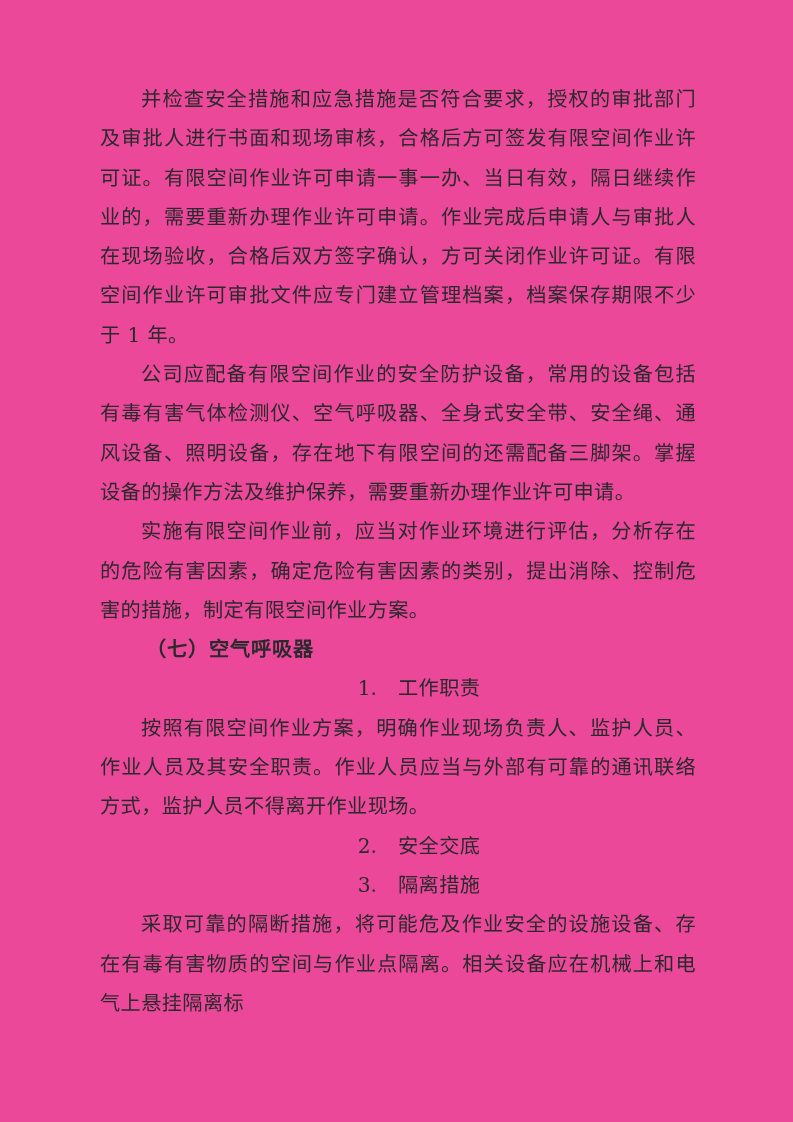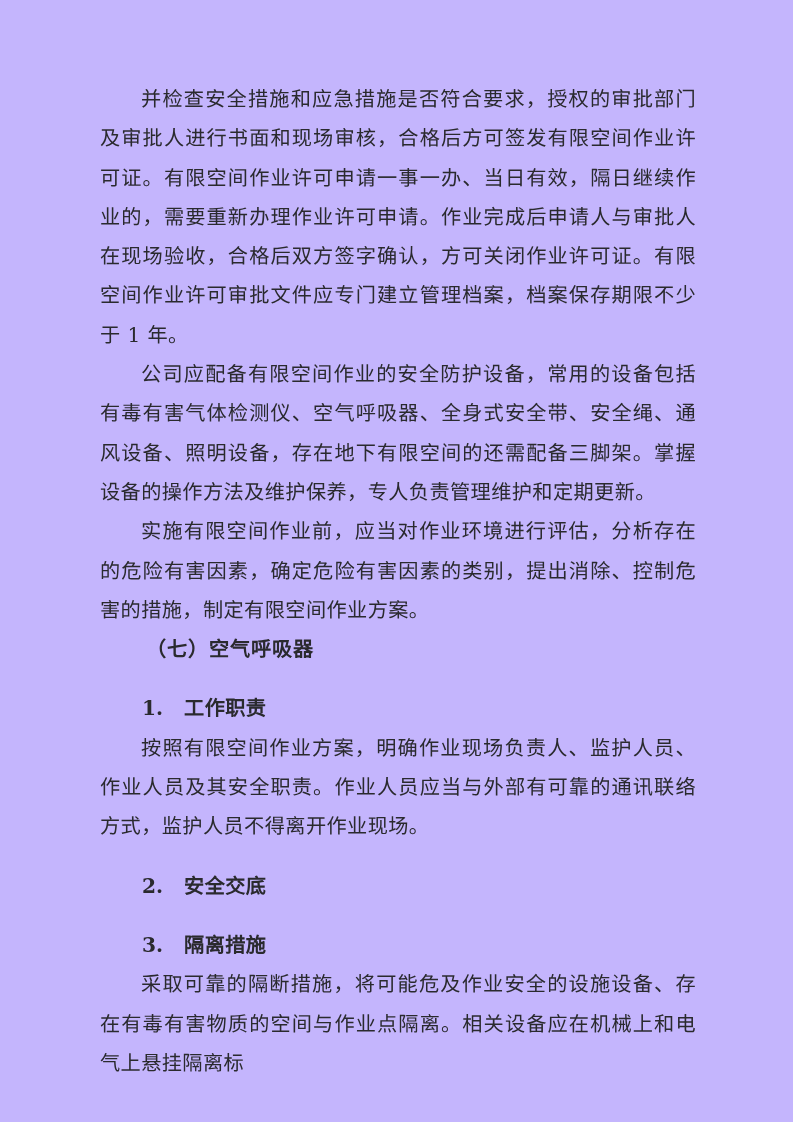--- a/index.html
+++ b/index.html
@@ -5,21 +5,21 @@
 <style>
   html, body {
     margin: 0;
     padding: 0;
     background: #ffffff;
   }
   .page {
     position: relative;
     width: 793px;
     height: 1122px;
-    background: #c4b5fd;
+    background: #ec4899;
     margin: 0 auto;
     overflow: hidden;
     box-sizing: border-box;
   }
   .content {
     position: absolute;
     left: 100px;
     top: 80px;
     width: 596px;
   }
@@ -52,41 +52,40 @@
   
   .doc-heading {
     font-weight: 700;
     text-indent: 46px;
     text-align: left;
     letter-spacing: 0.8px;
   }
 
   
   .doc-listitem {
-    font-weight: 700;
-    text-align: left;
+    font-weight: 400;
+    text-align: center;
     padding-left: 42px;
-    margin-top: 20px;
   }
   .doc-listitem .num {
     font-family: "DejaVu Serif", "Liberation Serif", serif;
     letter-spacing: 0;
   }
   .doc-listitem .gap {
     display: inline-block;
     width: 21px;
   }
 </style>
 </head>
 <body>
 
 <div class="page">
   <div class="content" id="content-root">
       <p class="doc-para indent">并检查安全措施和应急措施是否符合要求，授权的审批部门及审批人进行书面和现场审核，合格后方可签发有限空间作业许可证。有限空间作业许可申请一事一办、当日有效，隔日继续作业的，需要重新办理作业许可申请。作业完成后申请人与审批人在现场验收，合格后双方签字确认，方可关闭作业许可证。有限空间作业许可审批文件应专门建立管理档案，档案保存期限不少于 1 年。</p>
-      <p class="doc-para indent">公司应配备有限空间作业的安全防护设备，常用的设备包括有毒有害气体检测仪、空气呼吸器、全身式安全带、安全绳、通风设备、照明设备，存在地下有限空间的还需配备三脚架。掌握设备的操作方法及维护保养，专人负责管理维护和定期更新。</p>
+      <p class="doc-para indent">公司应配备有限空间作业的安全防护设备，常用的设备包括有毒有害气体检测仪、空气呼吸器、全身式安全带、安全绳、通风设备、照明设备，存在地下有限空间的还需配备三脚架。掌握设备的操作方法及维护保养，需要重新办理作业许可申请。</p>
       <p class="doc-para indent">实施有限空间作业前，应当对作业环境进行评估，分析存在的危险有害因素，确定危险有害因素的类别，提出消除、控制危害的措施，制定有限空间作业方案。</p>
       <p class="doc-heading">（七）空气呼吸器</p>
       <p class="doc-listitem"><span class="num">1.</span><span class="gap"></span><span class="label">工作职责</span></p>
       <p class="doc-para indent">按照有限空间作业方案，明确作业现场负责人、监护人员、作业人员及其安全职责。作业人员应当与外部有可靠的通讯联络方式，监护人员不得离开作业现场。</p>
       <p class="doc-listitem"><span class="num">2.</span><span class="gap"></span><span class="label">安全交底</span></p>
       <p class="doc-listitem"><span class="num">3.</span><span class="gap"></span><span class="label">隔离措施</span></p>
       <p class="doc-para indent">采取可靠的隔断措施，将可能危及作业安全的设施设备、存在有毒有害物质的空间与作业点隔离。相关设备应在机械上和电气上悬挂隔离标</p>
     </div>
 </div>
 

